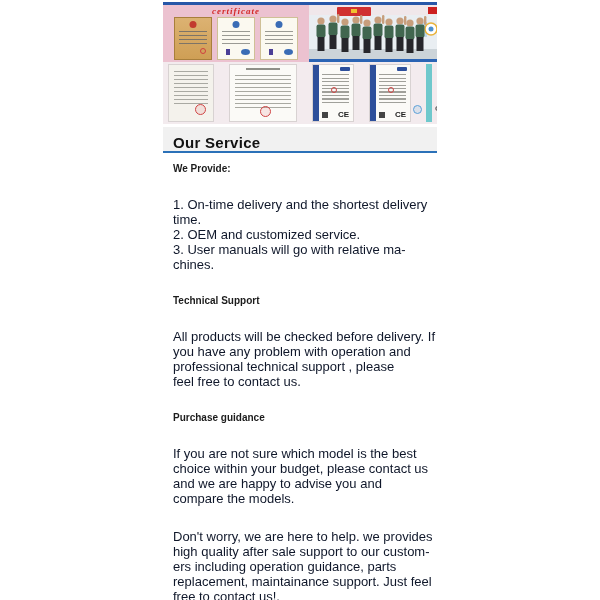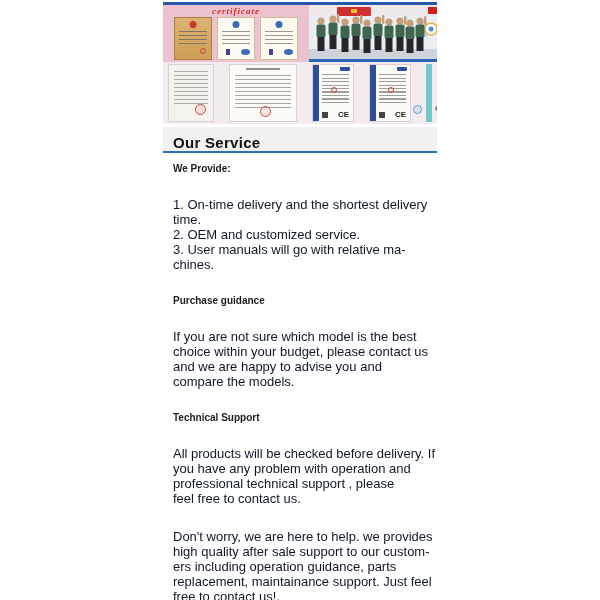--- a/index.html
+++ b/index.html
@@ -183,27 +183,27 @@
   </div>
 
   <div class="sections">
 
     <div class="section first">
       <div class="section-heading">We Provide:</div>
       <div class="section-body">1. On-time delivery and the shortest delivery<br>time.<br>2. OEM and customized service.<br>3. User manuals will go with relative ma-<br>chines.</div>
     </div>
 
     <div class="section">
+      <div class="section-heading">Technical Support</div>
+      <div class="section-body">All products will be checked before delivery. If<br>you have any problem with operation and<br>professional technical support , please<br>feel free to contact us.</div>
+    </div>
+
+    <div class="section">
       <div class="section-heading">Purchase guidance</div>
       <div class="section-body">If you are not sure which model is the best<br>choice within your budget, please contact us<br>and we are happy to advise you and<br>compare the models.</div>
     </div>
 
     <div class="section">
-      <div class="section-heading">Technical Support</div>
-      <div class="section-body">All products will be checked before delivery. If<br>you have any problem with operation and<br>professional technical support , please<br>feel free to contact us.</div>
-    </div>
-
-    <div class="section">
       <div class="section-body">Don't worry, we are here to help. we provides<br>high quality after sale support to our custom-<br>ers including operation guidance, parts<br>replacement, maintainance support. Just feel<br>free to contact us!.</div>
     </div>
 
   </div>
 </div>
 
 </body></html>

